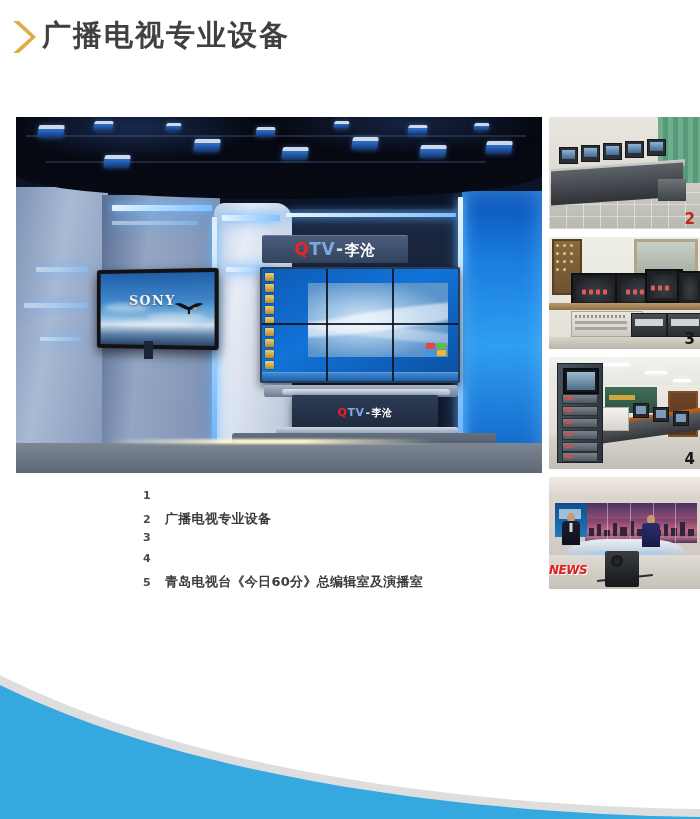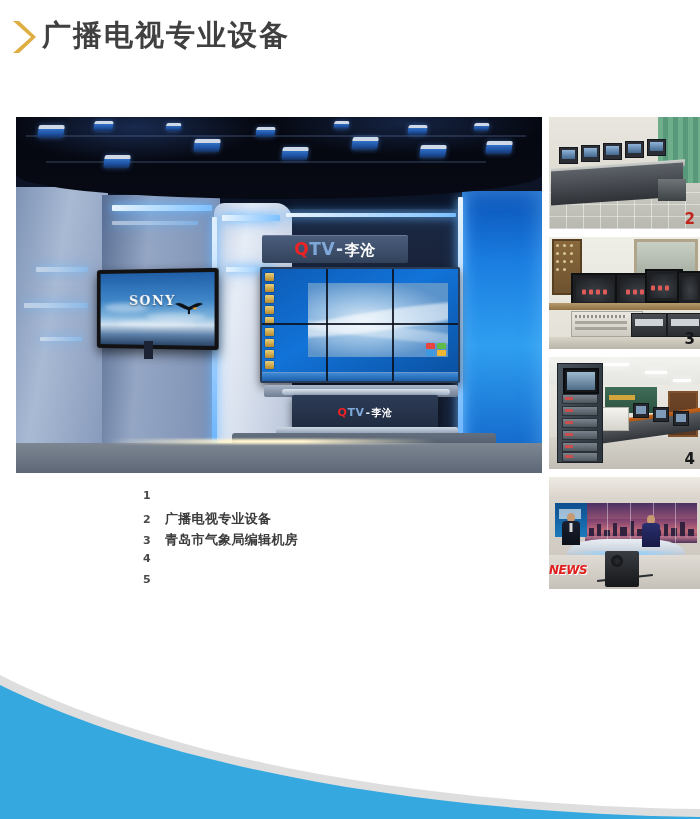--- a/index.html
+++ b/index.html
@@ -829,26 +829,26 @@
 <div class="captions">
   <div class="caption-row">
     <div class="caption-num">1</div>
   </div>
   <div class="caption-row">
     <div class="caption-num">2</div>
     <div class="caption-text">广播电视专业设备</div>
   </div>
   <div class="caption-row">
     <div class="caption-num">3</div>
-    <div class="caption-text">青岛市气象局编辑机房</div>
   </div>
   <div class="caption-row">
     <div class="caption-num">4</div>
   </div>
   <div class="caption-row">
     <div class="caption-num">5</div>
+    <div class="caption-text">青岛电视台《今日60分》总编辑室及演播室</div>
   </div>
 </div>
 
 <svg class="bottom-wave" viewBox="0 0 700 180" preserveAspectRatio="none">
   <path d="M0 36 C 170 122, 430 166, 700 170 L700 180 L0 180 Z" fill="#dedede"></path>
   <path d="M0 46 C 170 130, 430 174, 700 178 L700 180 L0 180 Z" fill="#35a8df"></path>
 </svg>
 
 </body></html>

